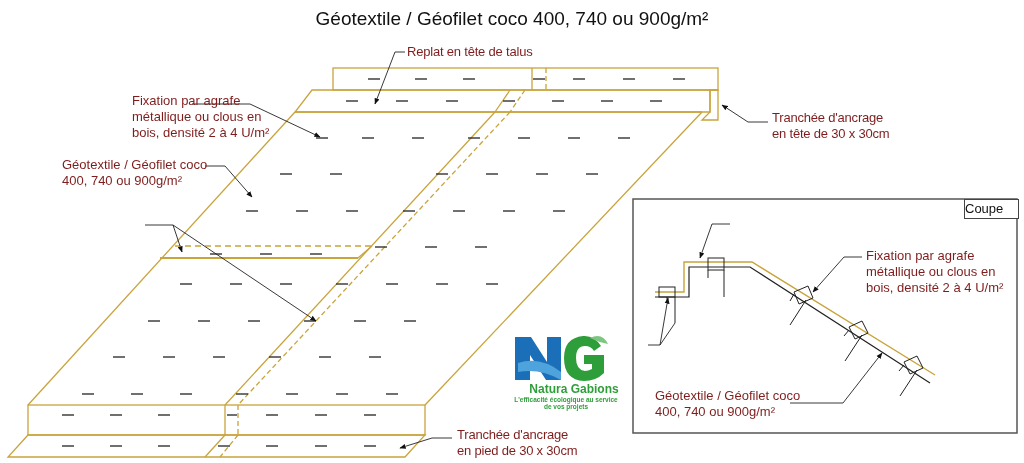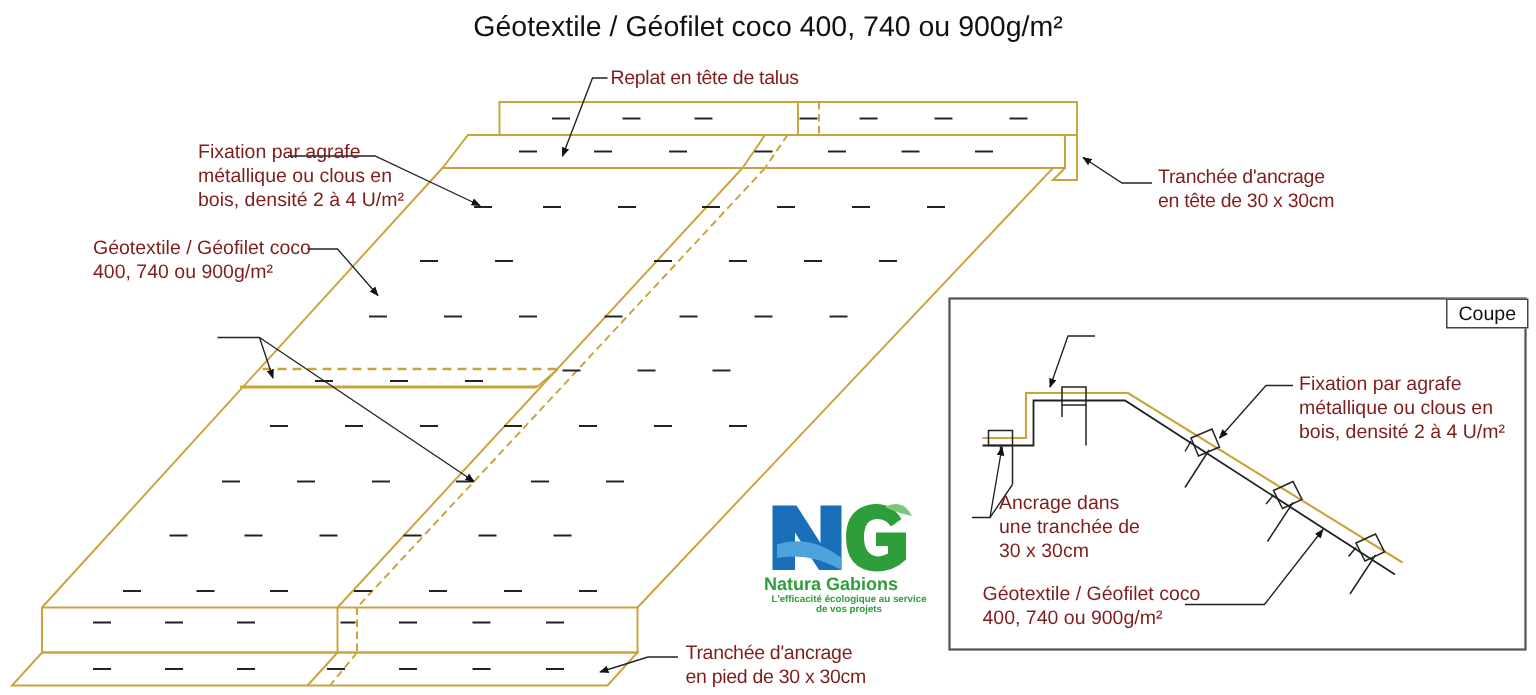--- a/index.html
+++ b/index.html
@@ -1,22 +1,22 @@
 <!DOCTYPE html>
 <html><head>
   <meta charset="utf-8">
   <style>
     html, body { margin:0; padding:0; background:#ffffff; }
     body { width:1024px; height:463px; overflow:hidden; position:relative; font-family:"Liberation Sans", sans-serif; }
     #stage { position:absolute; left:0; top:0; width:1020px; height:463px; }
     .lbl { position:absolute; font-family:"Liberation Sans", sans-serif; font-size:13px; line-height:16px; color:#7f1d1d; white-space:pre; }
     .lbl-narrow { font-family:"Liberation Sans Narrow","Liberation Sans", sans-serif; font-size:13px; letter-spacing:-0.2px; }
     .title { position:absolute; left:0; width:1024px; top:8px; text-align:center; font-size:19px; color:#111; }
-    .coupe-tag { position:absolute; left:964px; top:199px; width:53px; height:18px; border:1px solid #444; background:#fff; font-size:13px; line-height:18px; text-align:center; color:#111; }
-    .logo-name { position:absolute; left:498px; top:382px; width:112px; text-align:center; font-weight:bold; font-size:12px; color:#2e9e3a; }
+    .coupe-tag { position:absolute; left:964px; top:199px; width:53px; height:18px; border:1px solid #444; background:#fff; font-size:13px; line-height:18px; color:#111; }
+    .logo-name { position:absolute; left:518px; top:382px; width:112px; text-align:center; font-weight:bold; font-size:12px; color:#2e9e3a; }
     .logo-tag { position:absolute; left:510px; top:396px; width:112px; text-align:center; font-size:6.5px; line-height:7px; color:#2e9e3a; font-weight:bold; }
   </style>
 </head>
 <body>
 
 <div id="stage">
 
   <div class="title">Géotextile / Géofilet coco 400, 740 ou 900g/m²</div>
 
   <svg width="1024" height="463" style="position:absolute;left:0;top:0">
@@ -199,22 +199,19 @@
 400, 740 ou 900g/m²</div>
   <div class="lbl lbl-narrow" style="left:772px;top:110px;">Tranchée d'ancrage
 en tête de 30 x 30cm</div>
   <div class="lbl lbl-narrow" style="left:457px;top:427px;">Tranchée d'ancrage
 en pied de 30 x 30cm</div>
 
   <div class="coupe-tag">Coupe</div>
   <div class="lbl" style="left:866px;top:248px;">Fixation par agrafe
 métallique ou clous en
 bois, densité 2 à 4 U/m²</div>
-  <div class="lbl" style="left:666px;top:327px;">Ancrage dans
-une tranchée de
-30 x 30cm</div>
   <div class="lbl" style="left:655px;top:388px;">Géotextile / Géofilet coco
 400, 740 ou 900g/m²</div>
 
   <div class="logo-name">Natura Gabions</div>
   <div class="logo-tag" style="white-space:pre;">L'efficacité écologique au service
 de vos projets</div>
 </div>
 
 </body></html>

